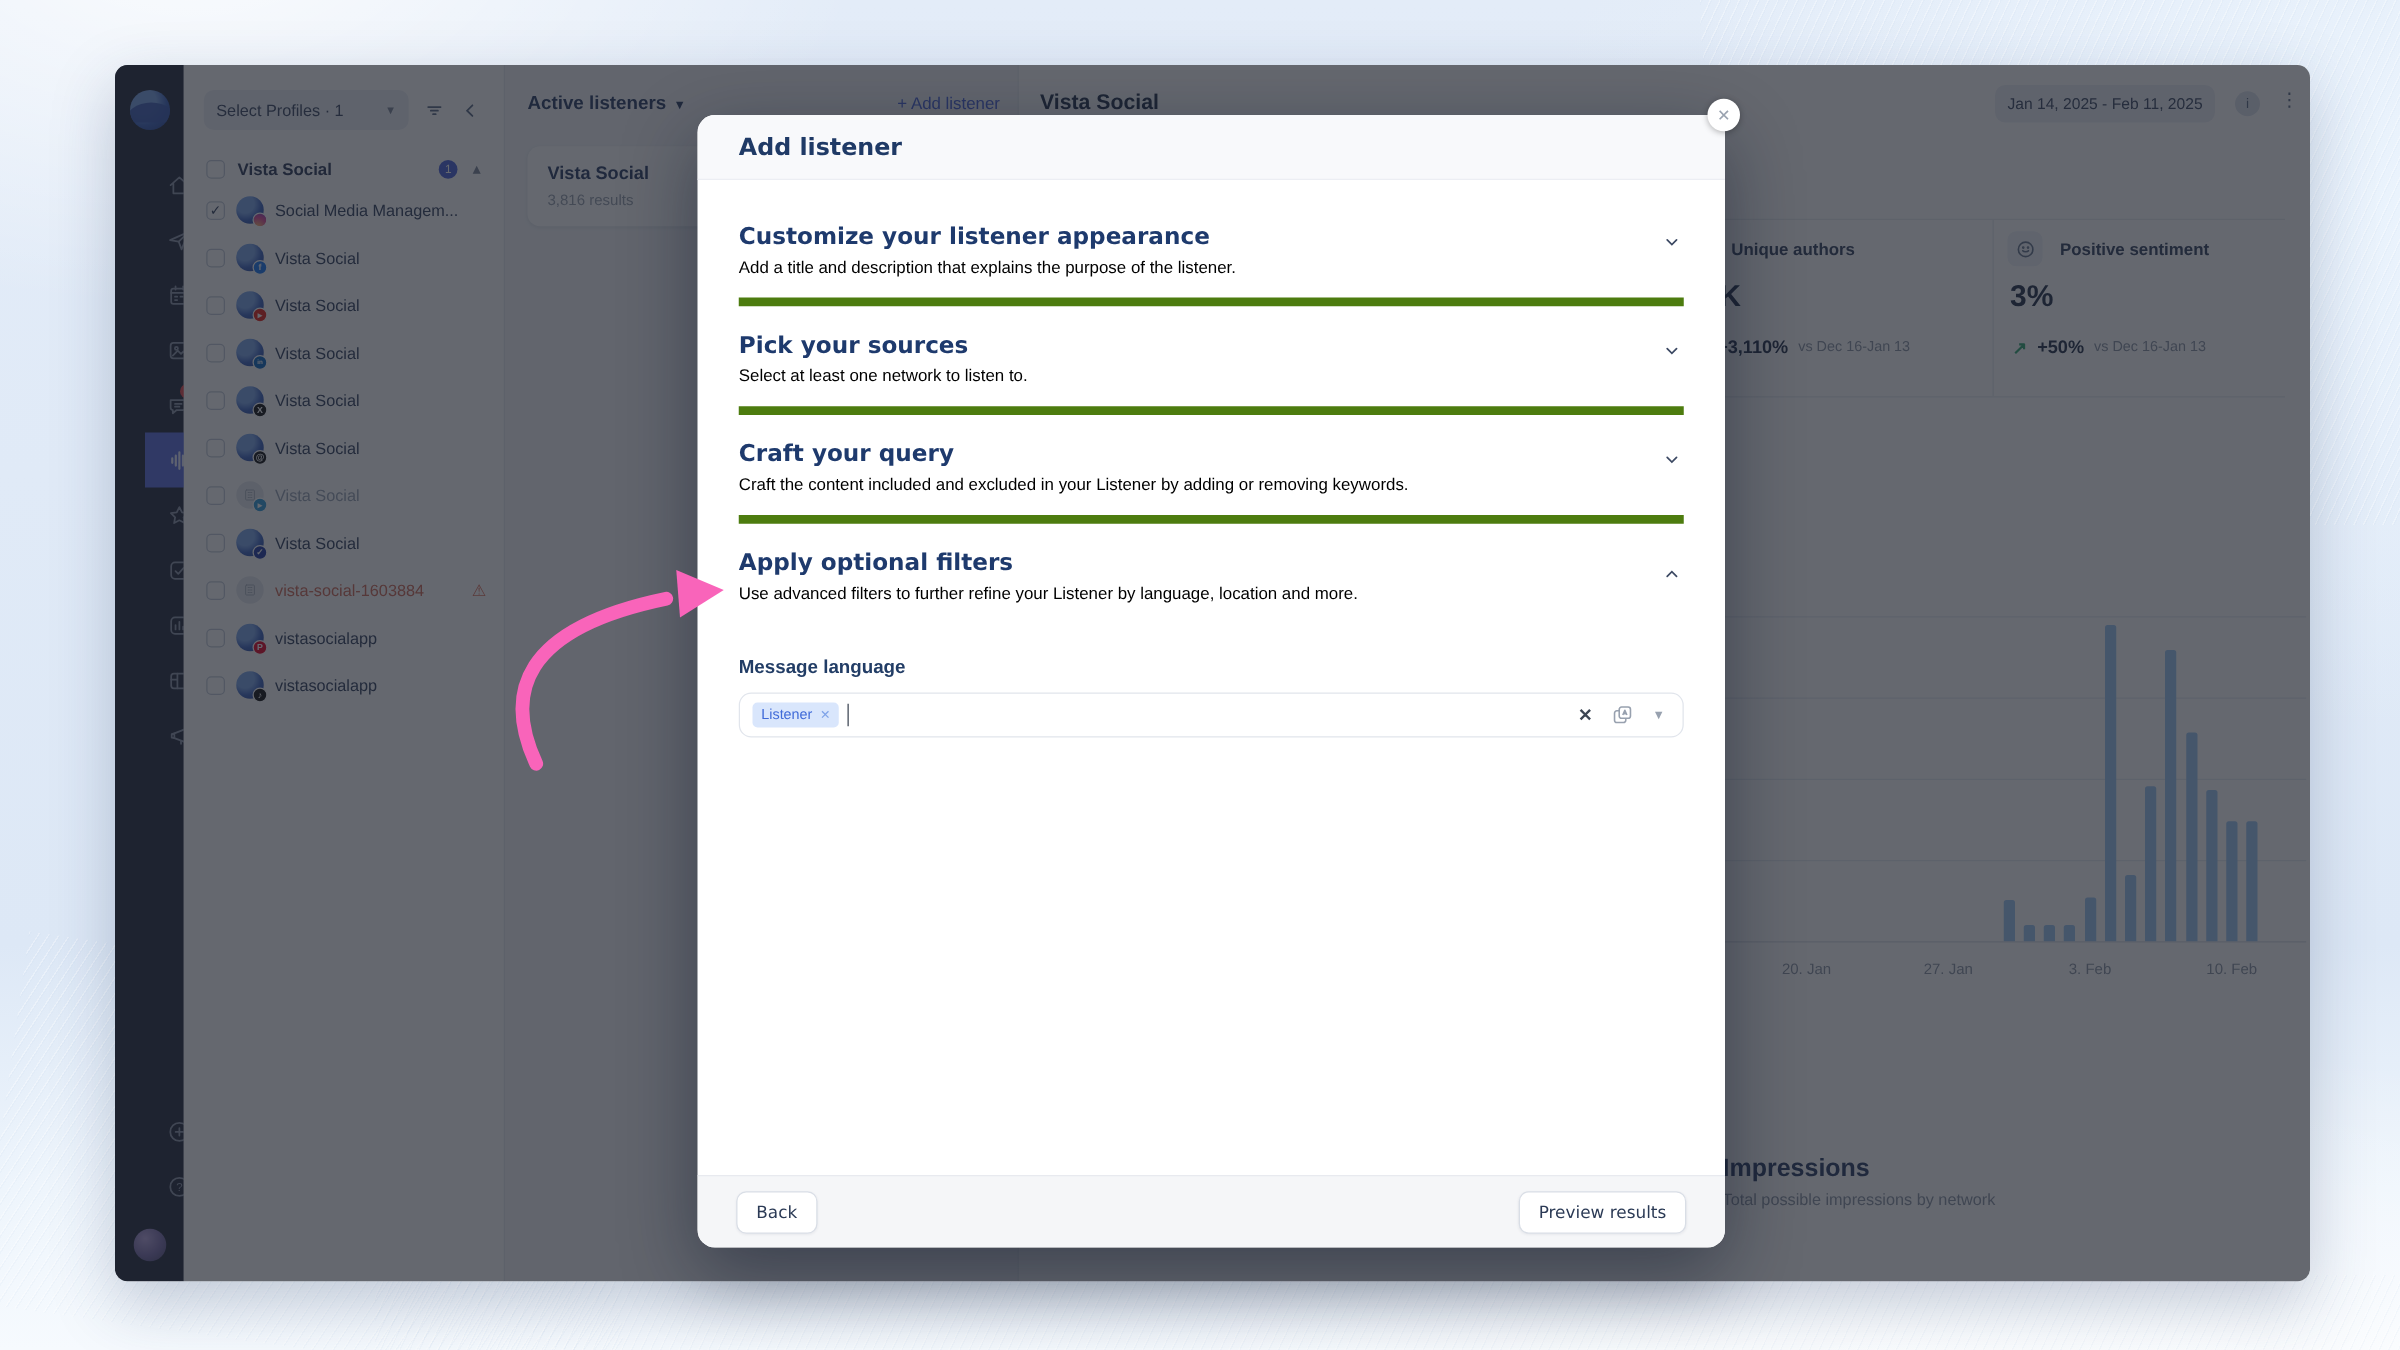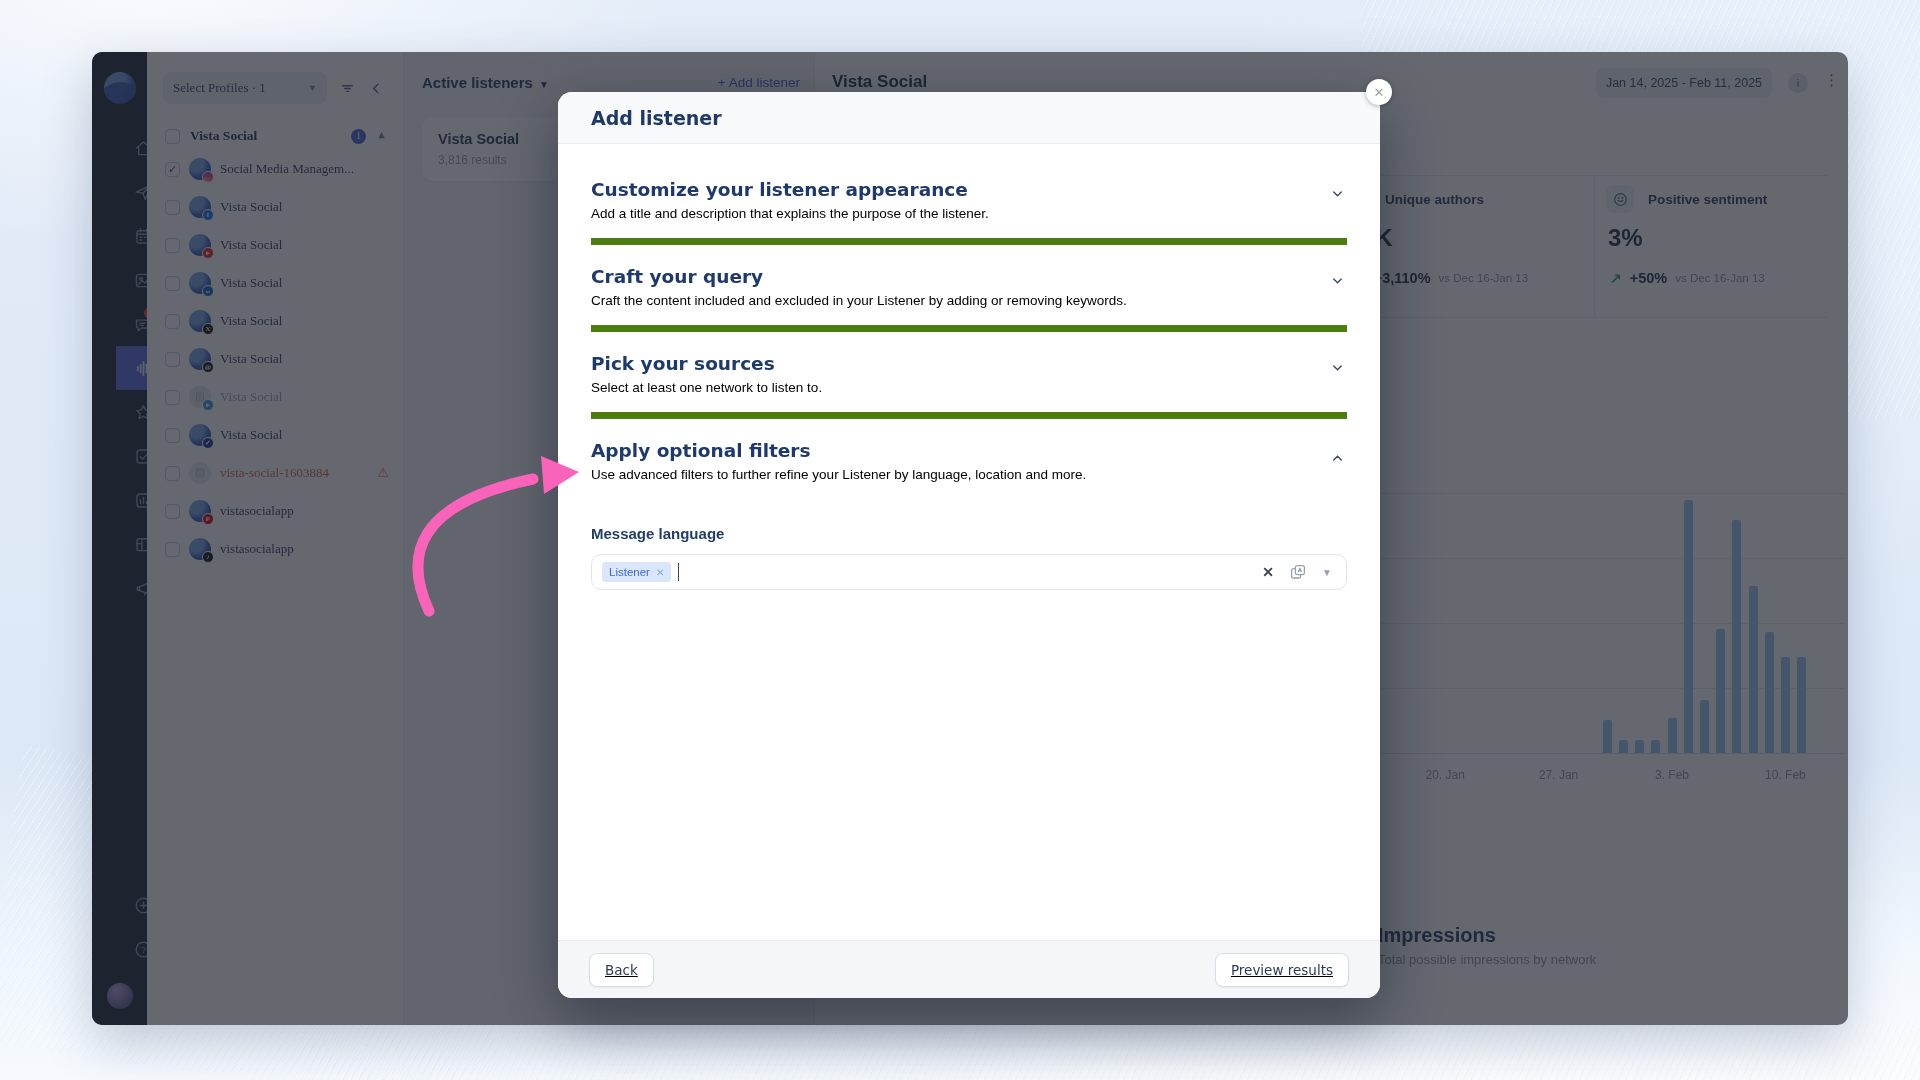--- a/index.html
+++ b/index.html
@@ -38,21 +38,21 @@
   .rail-item svg { width:21px; height:21px; }
   .rail-item.active { background:#5b6fe0; color:#e8ecff; }
   .rail-badge { position:absolute; top:5px; right:5px; background:#e5484d; color:#fff;
     font-size:8px; font-weight:bold; border-radius:8px; padding:2px 4px; line-height:1; }
   .rail-spacer { flex:1; }
   .rail-avatar { width:26px; height:26px; border-radius:50%; margin:12px 0 16px;
     background:radial-gradient(circle at 35% 30%, #b9a6e0, #7c6fae 55%, #4f4a78); }
 
   
   .sidebar { position:absolute; left:55px; top:0; width:257px; height:100%;
-    background:#ffffff; border-right:1px solid #e6eaf0;font-family:Liberation Serif, serif; }
+    background:#ffffff; border-right:1px solid #e6eaf0; }
   .sb-top { display:flex; align-items:center; gap:12px; padding:20px 14px 0 16px; }
   .select-profiles { background:#edf0f6; border-radius:8px; height:32px; width:164px;
     display:flex; align-items:center; justify-content:space-between; padding:0 10px;
     font-size:13px; color:#3c4963; cursor:pointer; }
   .sb-icon { color:#5b6b85; display:flex; cursor:pointer; }
   .sb-icon svg { width:17px; height:17px; }
   .group-row { display:flex; align-items:center; gap:10px; padding:24px 16px 6px 18px; }
   .group-label { font-size:13.5px; font-weight:bold; color:#2c3a57; flex:1; }
   .group-badge { min-width:15px; height:15px; border-radius:8px; background:#4a62d8; color:#fff;
     font-size:9.5px; display:flex; align-items:center; justify-content:center; padding:0 3px; }
@@ -145,21 +145,21 @@
   .tag { background:#d9e6fc; color:#3f6ad8; font-size:11.5px; border-radius:4px;
     padding:4px 7px; display:flex; align-items:center; gap:6px; }
   .tag .tag-x { color:#7fa3e8; font-size:10px; cursor:pointer; }
   .caret-line { width:1px; height:18px; background:#3c4553; margin-left:7px; }
   .ml-icons { margin-left:auto; display:flex; align-items:center; gap:15px; }
   .ic-clear { color:#3c4553; font-weight:bold; font-size:14px; cursor:pointer; }
   .ic-translate { color:#98a1af; display:flex; cursor:pointer; }
   .ic-translate svg { width:18px; height:18px; }
   .ic-caret { color:#98a1af; font-size:10px; cursor:pointer; }
   .m-foot { height:58px; background:#f5f6f8; border-top:1px solid #e8eaef; flex:0 0 auto;
-    display:flex; align-items:center; justify-content:space-between; padding:0 31px;text-decoration:underline; }
+    display:flex; align-items:center; justify-content:space-between; padding:0 31px; }
   .btn { background:#fff; border:1px solid #d9dee6; border-radius:8px; padding:8px 15px;
     font-size:13.5px; color:#2b3a55; font-family:"DejaVu Sans", sans-serif;
     box-shadow:0 1px 2px rgba(30,40,70,.06); cursor:pointer; }
 
   .modal-close { position:absolute; left:1366px; top:79px; width:26px; height:26px; z-index:11;
     border-radius:50%; background:#fff; box-shadow:0 1px 5px rgba(0,0,0,.3);
     display:flex; align-items:center; justify-content:center; color:#9aa3b0;
     font-size:13px; cursor:pointer; }
 
   .pink-arrow { position:absolute; left:395px; top:445px; z-index:12; pointer-events:none; }
@@ -461,29 +461,29 @@
   <div class="m-body">
     <div id="modal-sections">
         <div class="m-section">
           <div class="m-sec-title">Customize your listener appearance</div>
           <div class="m-sec-desc">Add a title and description that explains the purpose of the listener.</div>
           <span class="chev"><svg viewBox="0 0 24 24" fill="none" stroke="currentColor" stroke-width="2.2" stroke-linecap="round">
               <path d="M6 9.5l6 6 6-6"></path>
             </svg></span>
         </div>
         <div class="m-section">
-          <div class="m-sec-title">Craft your query</div>
-          <div class="m-sec-desc">Craft the content included and excluded in your Listener by adding or removing keywords.</div>
+          <div class="m-sec-title">Pick your sources</div>
+          <div class="m-sec-desc">Select at least one network to listen to.</div>
           <span class="chev"><svg viewBox="0 0 24 24" fill="none" stroke="currentColor" stroke-width="2.2" stroke-linecap="round">
               <path d="M6 9.5l6 6 6-6"></path>
             </svg></span>
         </div>
         <div class="m-section">
-          <div class="m-sec-title">Pick your sources</div>
-          <div class="m-sec-desc">Select at least one network to listen to.</div>
+          <div class="m-sec-title">Craft your query</div>
+          <div class="m-sec-desc">Craft the content included and excluded in your Listener by adding or removing keywords.</div>
           <span class="chev"><svg viewBox="0 0 24 24" fill="none" stroke="currentColor" stroke-width="2.2" stroke-linecap="round">
               <path d="M6 9.5l6 6 6-6"></path>
             </svg></span>
         </div>
         <div class="m-section last">
           <div class="m-sec-title">Apply optional filters</div>
           <div class="m-sec-desc">Use advanced filters to further refine your Listener by language, location and more.</div>
           <span class="chev open"><svg viewBox="0 0 24 24" fill="none" stroke="currentColor" stroke-width="2.2" stroke-linecap="round">
               <path d="M6 9.5l6 6 6-6"></path>
             </svg></span>

